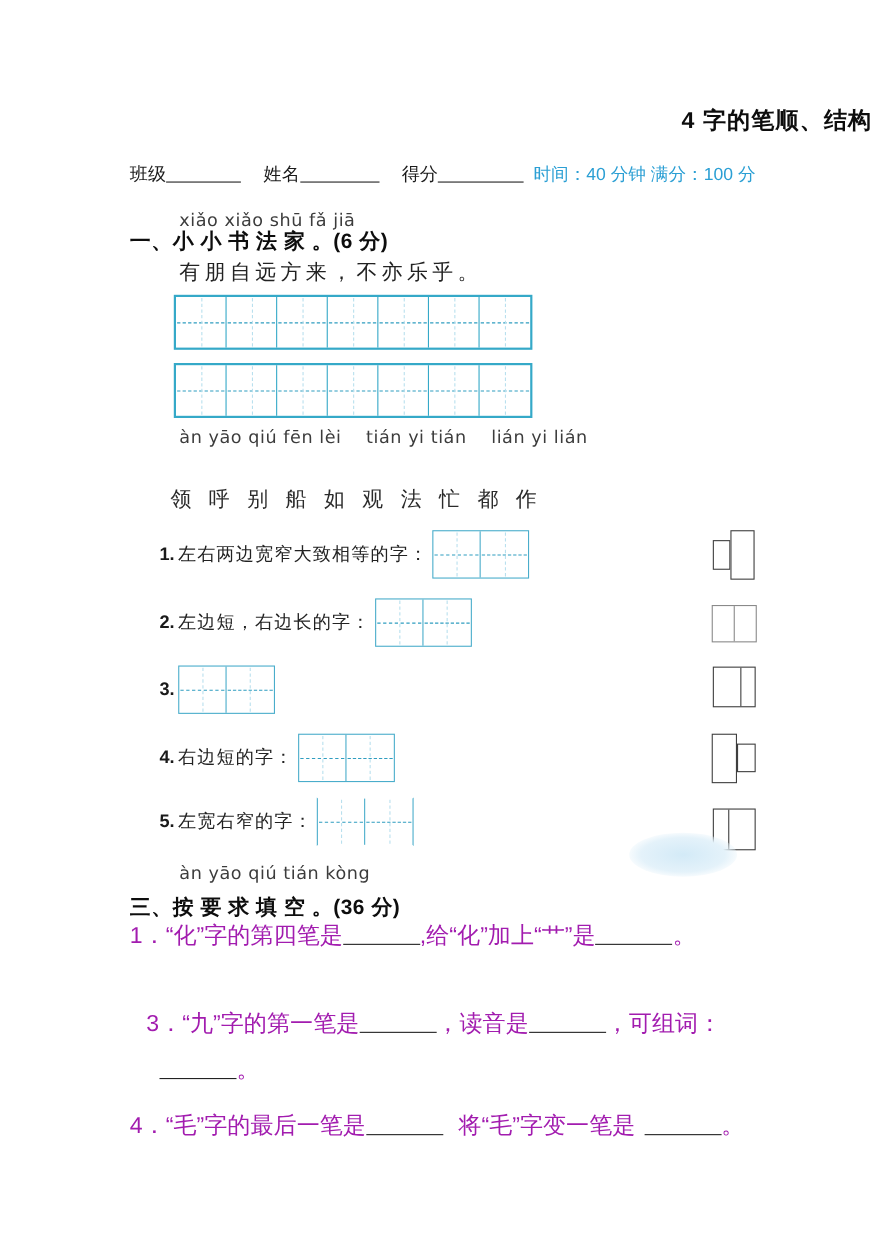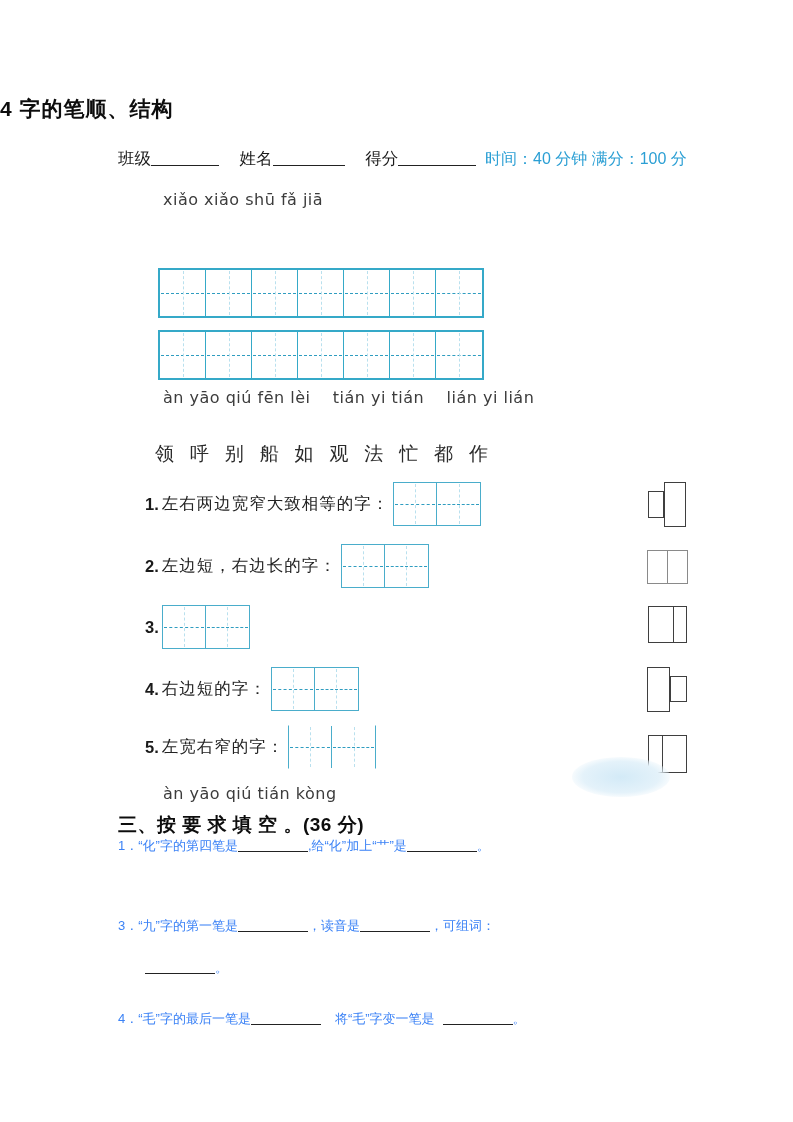--- a/index.html
+++ b/index.html
@@ -4,21 +4,21 @@
 <style>
   html,body { margin:0; padding:0; background:#ffffff; }
   .page {
     position:relative; width:793px; height:1122px; background:#ffffff;
     font-family:"Liberation Sans", sans-serif; color:#1a1a1a; overflow:hidden;
   }
   .abs { position:absolute; }
 
   
   .title {
-    top:95px; left:0; width:100%; text-align:left;
+    top:95px; left:0; width:100%; text-align:right;
     font-size:21px; font-weight:bold; letter-spacing:1px; color:#0d0d0d;
   }
   .info-row { top:148px; left:118px; font-size:16.5px; white-space:nowrap; }
   .info-row .gap { display:inline-block; width:16px; }
   .time-info { top:149px; left:485px; font-size:16px; white-space:nowrap; }
 
   .blank {
     display:inline-block; border-bottom:1.5px solid #222; height:15px;
     vertical-align:-2px;
   }
@@ -65,21 +65,21 @@
   .item-num { font-size:16.5px; font-weight:600; margin-right:3px; }
   .item-text { font-size:16.5px; letter-spacing:1px; color:#222; margin-right:4px; }
 
   
   .diag { position:absolute; }
   .d-box { position:absolute; border:1.5px solid #3f3f3f; background:#fff; box-sizing:border-box; }
   .d-box.light { border-color:#8a8a8a; }
   .d-div { position:absolute; top:0; bottom:0; border-left:1.5px solid #3f3f3f; }
 
   
-  .q-line { font-size:13px; white-space:nowrap; color:#3b82f6; }
+  .q-line { font-size:21px; white-space:nowrap; color:#a21caf; }
 
   
   .watermark {
     top:757px; left:572px; width:98px; height:40px; border-radius:50%;
     background:radial-gradient(ellipse at center, #d3eaf7 0%, #e4f2fa 55%, rgba(255,255,255,0) 78%);
   }
 </style>
 </head>
 <body>
 
@@ -88,20 +88,22 @@
   <div class="abs title">4 字的笔顺、结构</div>
 
   <div class="abs info-row">
     <span>班级</span><span class="blank w68"></span><span class="gap"></span>
     <span>姓名</span><span class="blank w72"></span><span class="gap"></span>
     <span>得分</span><span class="blank w78"></span>
   </div>
   <div class="abs time-info" style="color:#2b9fd4">时间：40 分钟 满分：100 分</div>
 
   <div class="abs pinyin" style="top:190px; left:163px;">xiǎo xiǎo shū fǎ jiā</div>
+  <div class="abs heading" style="top:206px; left:118px;">一、小 小 书 法 家 。(6 分)</div>
+  <div class="abs copy-line kai" style="top:235px; left:163px;">有朋自远方来，不亦乐乎。</div>
 
   <div class="abs tzgrid grid-row1">
       <div class="tz-cell"></div>
       <div class="tz-cell"></div>
       <div class="tz-cell"></div>
       <div class="tz-cell"></div>
       <div class="tz-cell"></div>
       <div class="tz-cell"></div>
       <div class="tz-cell"></div>
     </div>
@@ -197,21 +199,21 @@
   <div class="abs watermark"></div>
 
   <div class="abs pinyin" style="top:784px; left:163px;">àn yāo qiú tián kòng</div>
   <div class="abs heading" style="top:800px; left:118px;margin-top:12px;">三、按 要 求 填 空 。(36 分)</div>
 
   <div class="abs q-line" style="top:836px; left:118px;">
     <span>1．“化”字的第四笔是</span><span class="blank w70"></span><span>,给“化”加上“艹”是</span><span class="blank w70"></span><span>。</span>
   </div>
 
 
-  <div class="abs q-line" style="top:916px; left:118px;">
+  <div class="abs q-line" style="top:916px; left:133px;">
     <span>3．“九”字的第一笔是</span><span class="blank w70"></span><span>，读音是</span><span class="blank w70"></span><span>，可组词：</span>
   </div>
   <div class="abs q-line" style="top:958px; left:145px;">
     <span class="blank w70"></span><span>。</span>
   </div>
 
   <div class="abs q-line" style="top:998px; left:118px;margin-top:11px;">
     <span>4．“毛”字的最后一笔是</span><span class="blank w70"></span><span style="display:inline-block;width:14px;"></span><span>将“毛”字变一笔是</span><span style="display:inline-block;width:8px;"></span><span class="blank w70"></span><span>。</span>
   </div>
 

